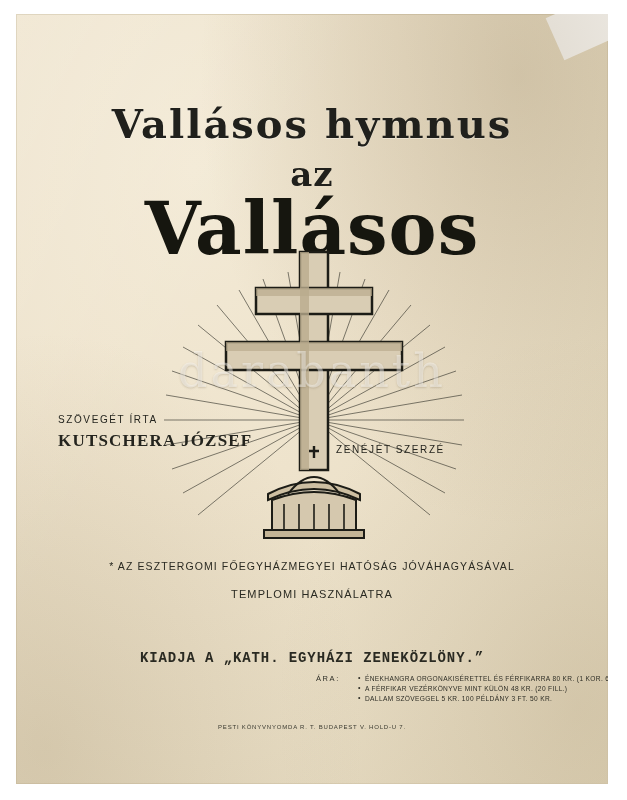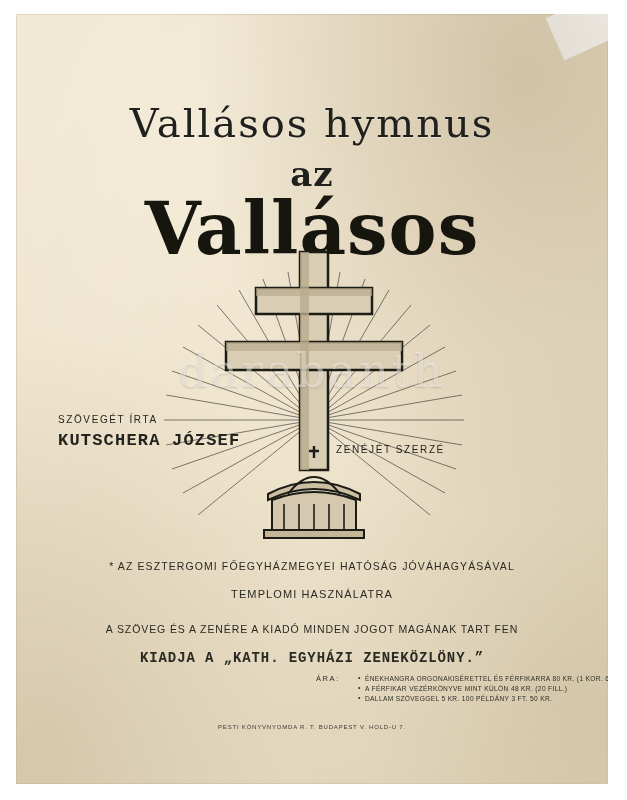--- a/index.html
+++ b/index.html
@@ -65,21 +65,21 @@
   }
 
   
   .title-line1 {
     position: absolute;
     left: 0;
     top: 86px;
     width: 592px;
     text-align: center;
     font-family: "DejaVu Serif", serif;
-    font-weight: normal;
+    font-weight: bold;
     font-size: 40px;
     letter-spacing: 2px;
     color: #20201c;
     text-shadow: 0 1px 0 rgba(255,255,255,0.35);
   }
   .title-line2 {
     position: absolute;
     left: 0;
     top: 140px;
     width: 592px;
@@ -123,21 +123,21 @@
   .credit .small {
     font-size: 10px;
     letter-spacing: 1.6px;
     display: block;
     margin-bottom: 6px;
   }
   .credit .big {
     font-size: 17px;
     letter-spacing: 1.2px;
     display: block;
-    font-family: Liberation Mono, monospace;
+    font-family: Liberation Serif, serif;
     font-weight: bold;
   }
   .credit-left  { left: 42px;  top: 400px; width: 230px; }
   .credit-right { right: 42px; top: 400px; width: 230px; margin-top: 30px; }
 
   
   .note {
     position: absolute;
     left: 0;
     width: 592px;
@@ -296,21 +296,20 @@
         <span class="small">SZÖVEGÉT ÍRTA</span>
         <span class="big">KUTSCHERA JÓZSEF</span>
       </div>
 
       <div class="credit credit-right">
         <span class="small">ZENÉJÉT SZERZÉ</span>
       </div>
 
       <div class="note note-approval-1">* AZ ESZTERGOMI FŐEGYHÁZMEGYEI HATÓSÁG JÓVÁHAGYÁSÁVAL</div>
       <div class="note note-approval-2">TEMPLOMI HASZNÁLATRA</div>
-      <div class="note note-rights">A SZÖVEG ÉS A ZENÉRE A KIADÓ MINDEN JOGOT MAGÁNAK TART FEN</div>
       <div class="note note-publisher">KIADJA A „KATH. EGYHÁZI ZENEKÖZLÖNY.”</div>
 
       <div class="price-block">
         <span class="price-label">ÁRA:</span>
         <ul>
           <li>ÉNEKHANGRA ORGONAKISÉRETTEL ÉS FÉRFIKARRA 80 KR. (1 KOR. 60 FILL.)</li>
           <li>A FÉRFIKAR VEZÉRKÖNYVE MINT KÜLÖN 48 KR. (20 FILL.)</li>
           <li>DALLAM SZÖVEGGEL 5 KR. 100 PÉLDÁNY 3 FT. 50 KR.</li>
         </ul>
       </div>

